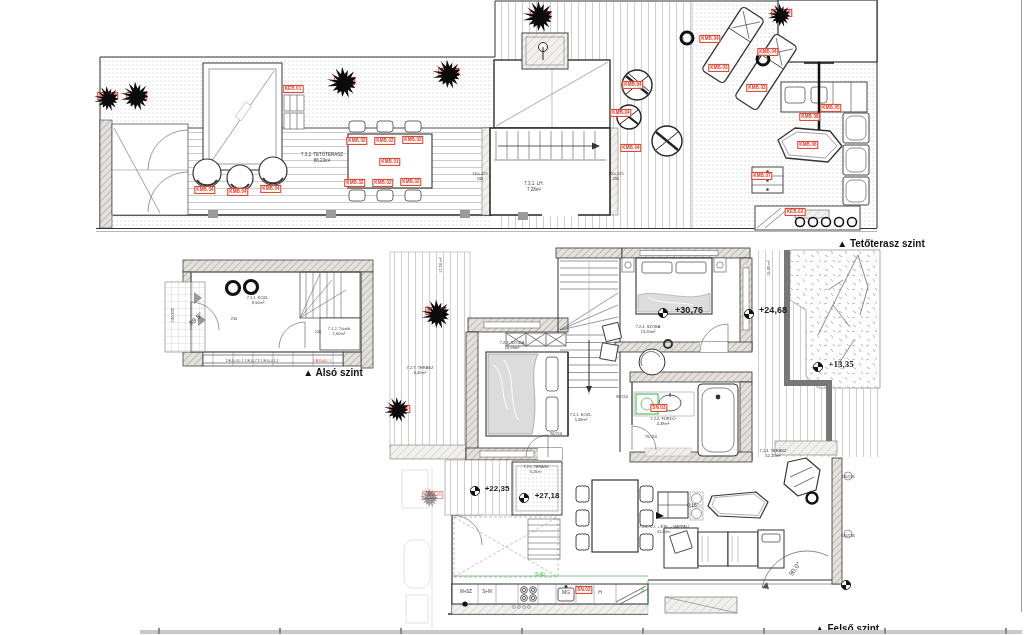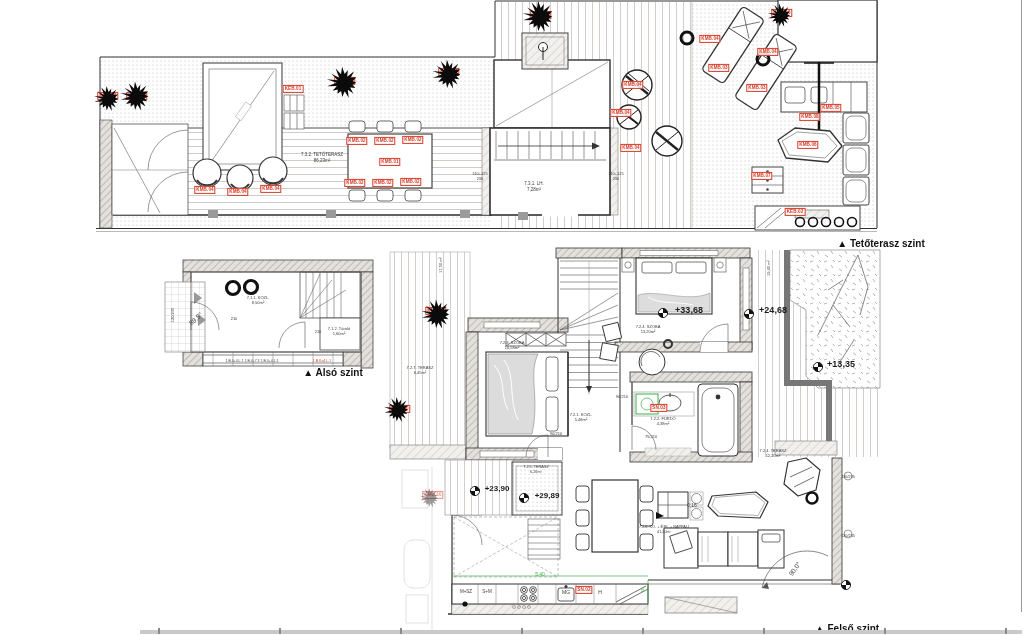--- a/index.html
+++ b/index.html
@@ -598,25 +598,25 @@
       <div class="ann" style="left: 581px; top: 417px; font-size: 4px; transform: translate(-50%, -50%) rotate(0deg);">7.2.1. KÖZL.
 5,48m²</div>
       <div class="ann" style="left: 663px; top: 421px; font-size: 4px; transform: translate(-50%, -50%) rotate(0deg);">7.2.2. FÜRDŐ
 4,38m²</div>
       <div class="ann" style="left: 773px; top: 453px; font-size: 4px; transform: translate(-50%, -50%) rotate(0deg);">7.2.4. TERASZ
 12,20m²</div>
       <div class="ann" style="left: 536px; top: 470px; font-size: 3.8px; transform: translate(-50%, -50%) rotate(0deg);">7.2.5. TERASZ
 6,26m²</div>
       <div class="ann" style="left: 664px; top: 530px; font-size: 3.8px; transform: translate(-50%, -50%) rotate(0deg);">7.2.6. KO. + ÉTK. + NAPPALI
 41,20m²</div>
-      <div class="ann" style="left: 689px; top: 311px; font-size: 9px; transform: translate(-50%, -50%) rotate(0deg); font-weight: bold; color: rgb(26, 26, 26);">+33,68</div>
+      <div class="ann" style="left: 689px; top: 311px; font-size: 9px; transform: translate(-50%, -50%) rotate(0deg); font-weight: bold; color: rgb(26, 26, 26);">+30,76</div>
       <div class="ann" style="left: 773px; top: 311px; font-size: 9px; transform: translate(-50%, -50%) rotate(0deg); font-weight: bold; color: rgb(26, 26, 26);">+24,68</div>
-      <div class="ann" style="left: 841px; top: 365px; font-size: 9px; transform: translate(-50%, -50%) rotate(0deg); font-weight: bold; color: rgb(26, 26, 26);">+13,35</div>
-      <div class="ann" style="left: 497px; top: 489px; font-size: 8px; transform: translate(-50%, -50%) rotate(0deg); font-weight: bold; color: rgb(26, 26, 26);">+23,90</div>
-      <div class="ann" style="left: 547px; top: 496px; font-size: 8px; transform: translate(-50%, -50%) rotate(0deg); font-weight: bold; color: rgb(26, 26, 26);">+29,89</div>
+      <div class="ann" style="left: 841px; top: 365px; font-size: 9px; transform: translate(-50%, -50%) rotate(0deg); font-weight: bold; color: rgb(26, 26, 26); font-family: Liberation Serif, serif;">+13,35</div>
+      <div class="ann" style="left: 497px; top: 489px; font-size: 8px; transform: translate(-50%, -50%) rotate(0deg); font-weight: bold; color: rgb(26, 26, 26);">+22,35</div>
+      <div class="ann" style="left: 547px; top: 496px; font-size: 8px; transform: translate(-50%, -50%) rotate(0deg); font-weight: bold; color: rgb(26, 26, 26);">+27,18</div>
       <div class="ann" style="left: 556px; top: 433px; font-size: 4px; transform: translate(-50%, -50%) rotate(0deg);">90/210</div>
       <div class="ann" style="left: 622px; top: 396px; font-size: 4px; transform: translate(-50%, -50%) rotate(0deg);">90/210</div>
       <div class="ann" style="left: 651px; top: 436px; font-size: 4px; transform: translate(-50%, -50%) rotate(0deg);">75/210</div>
       <div class="ann" style="left: 692px; top: 505px; font-size: 5px; transform: translate(-50%, -50%) rotate(0deg);">0,16</div>
       <div class="ann" style="left: 848px; top: 477px; font-size: 3.8px; transform: translate(-50%, -50%) rotate(0deg);">130/235</div>
       <div class="ann" style="left: 848px; top: 536px; font-size: 3.8px; transform: translate(-50%, -50%) rotate(0deg);">130/235</div>
       <div class="ann" style="left: 540px; top: 574px; font-size: 5px; transform: translate(-50%, -50%) rotate(0deg); color: rgb(63, 174, 73);">5,40</div>
       <div class="ann" style="left: 642px; top: 590px; font-size: 4px; transform: translate(-50%, -50%) rotate(-90deg); color: rgb(63, 174, 73);">60</div>
       <div class="ann" style="left: 466px; top: 592px; font-size: 4.5px; transform: translate(-50%, -50%) rotate(0deg);">M+SZ</div>
       <div class="ann" style="left: 487px; top: 592px; font-size: 4.5px; transform: translate(-50%, -50%) rotate(0deg);">S+M</div>

